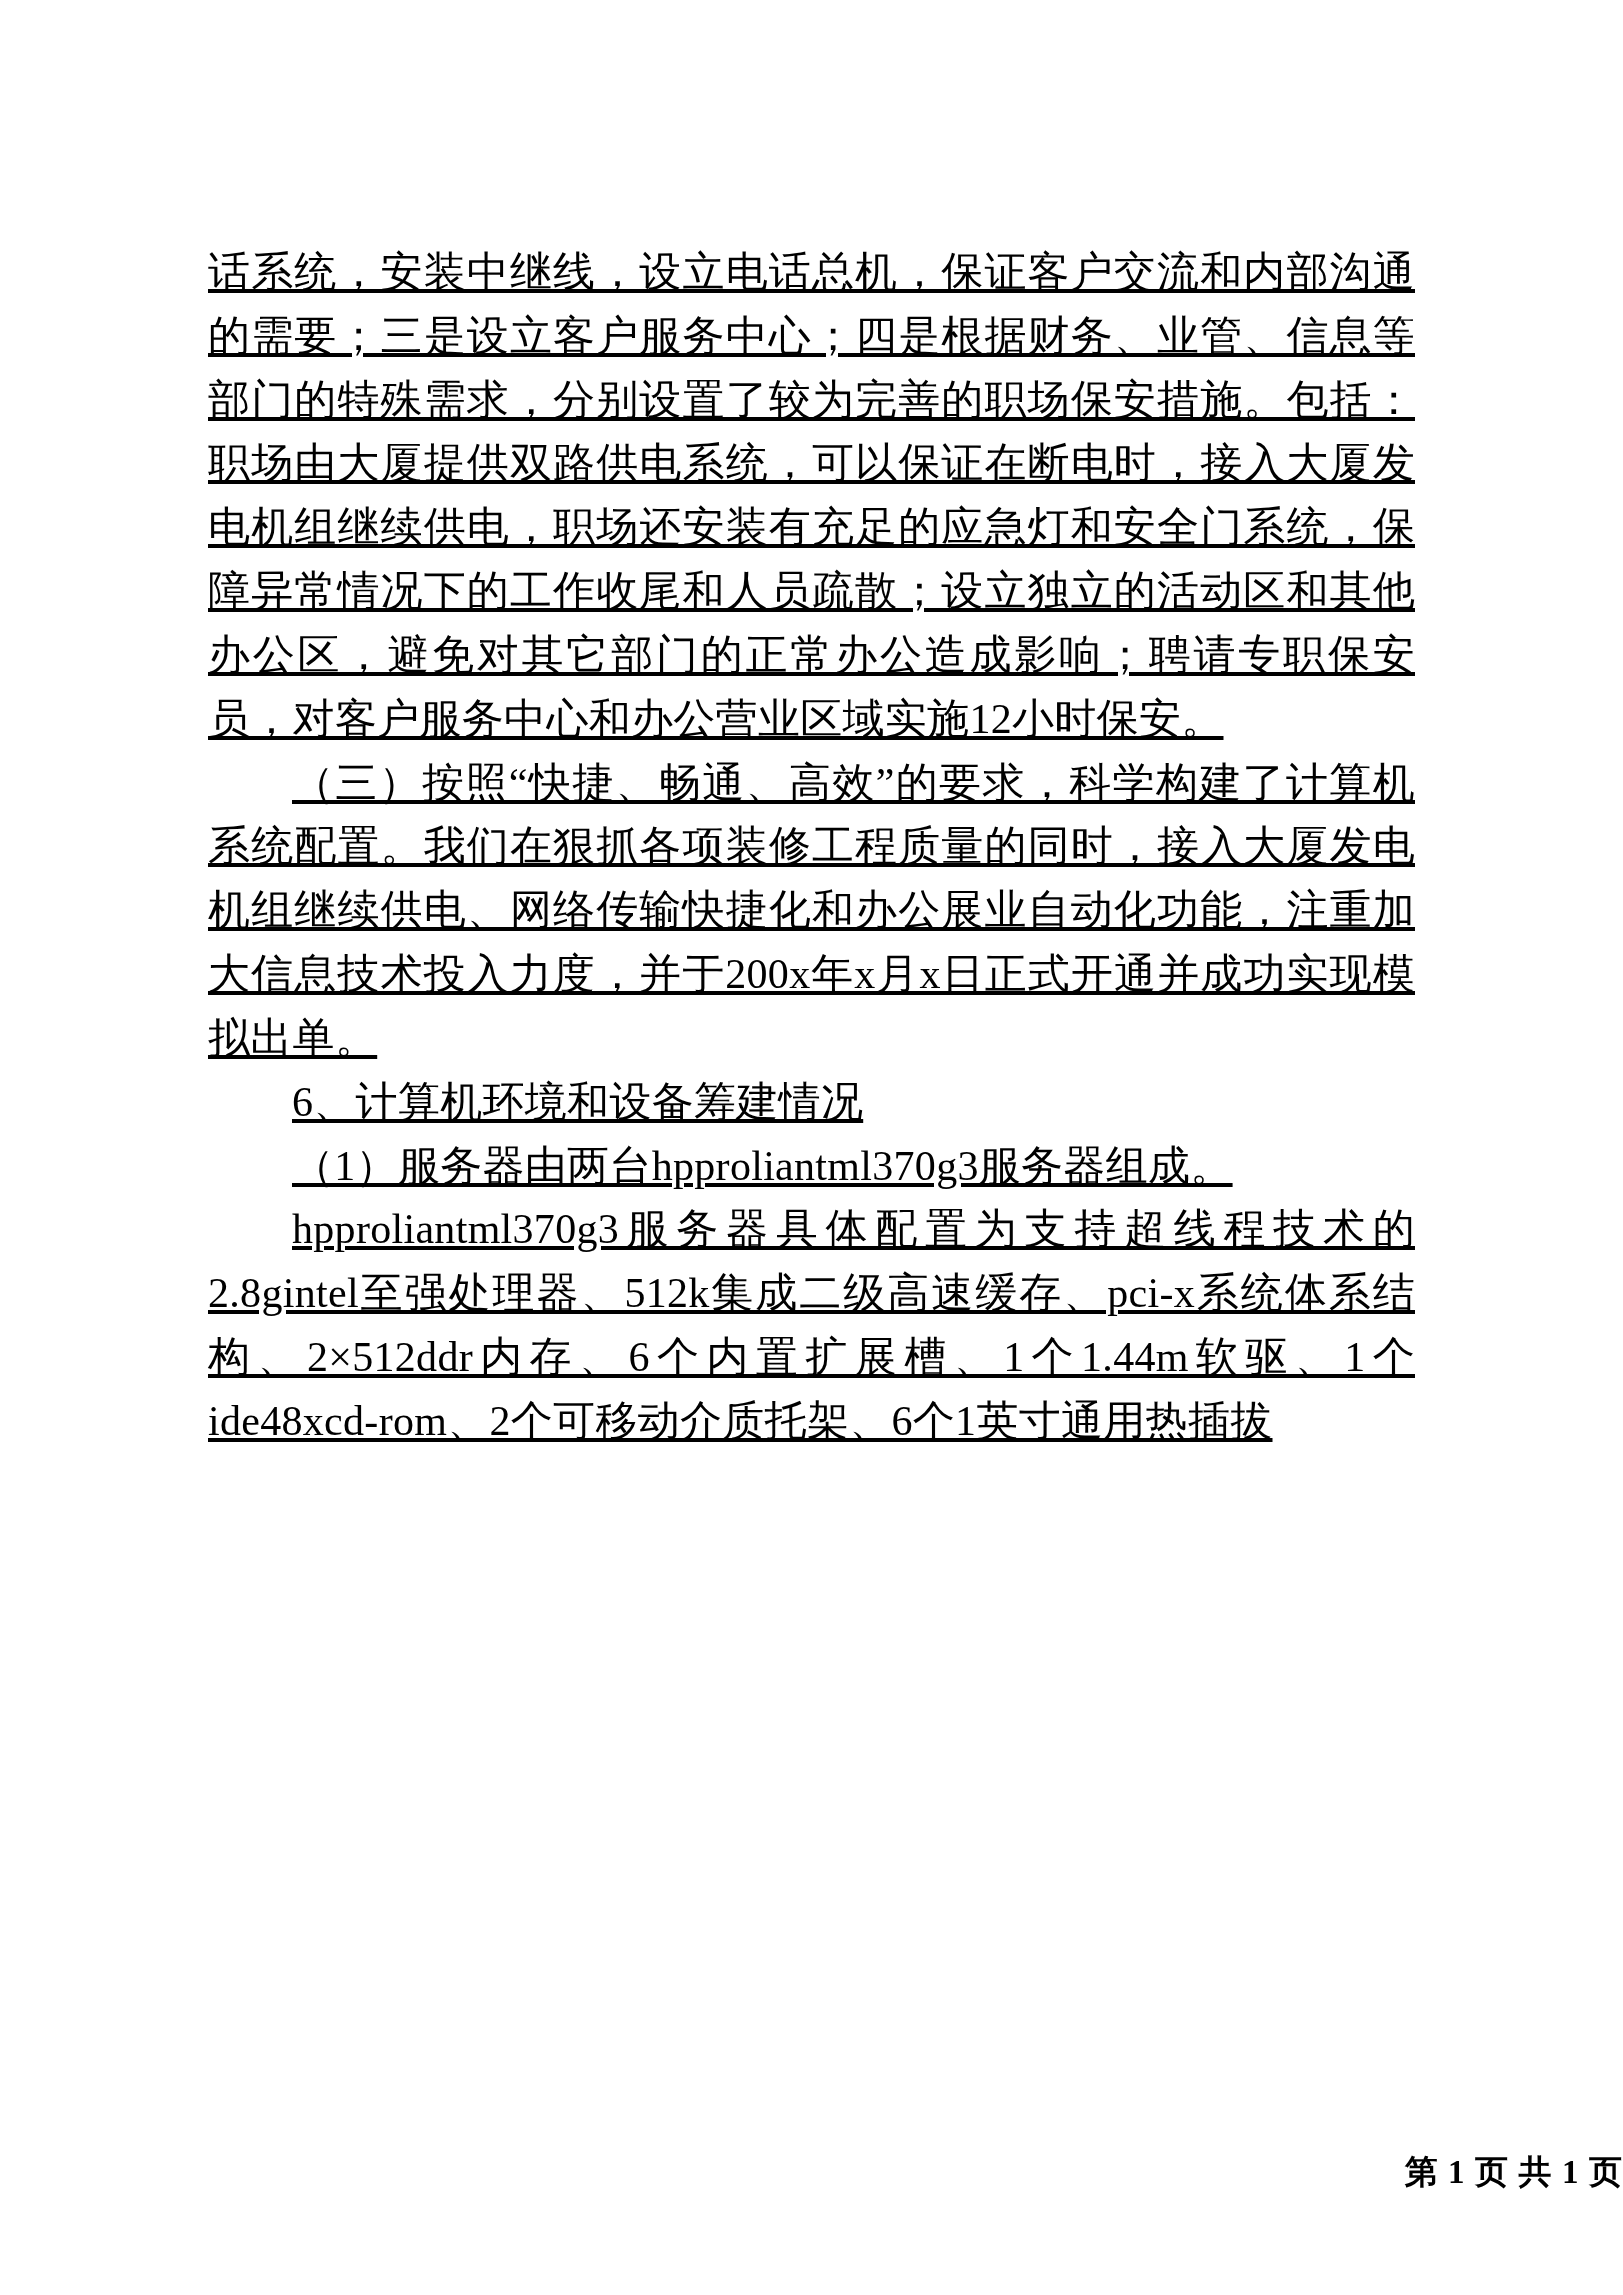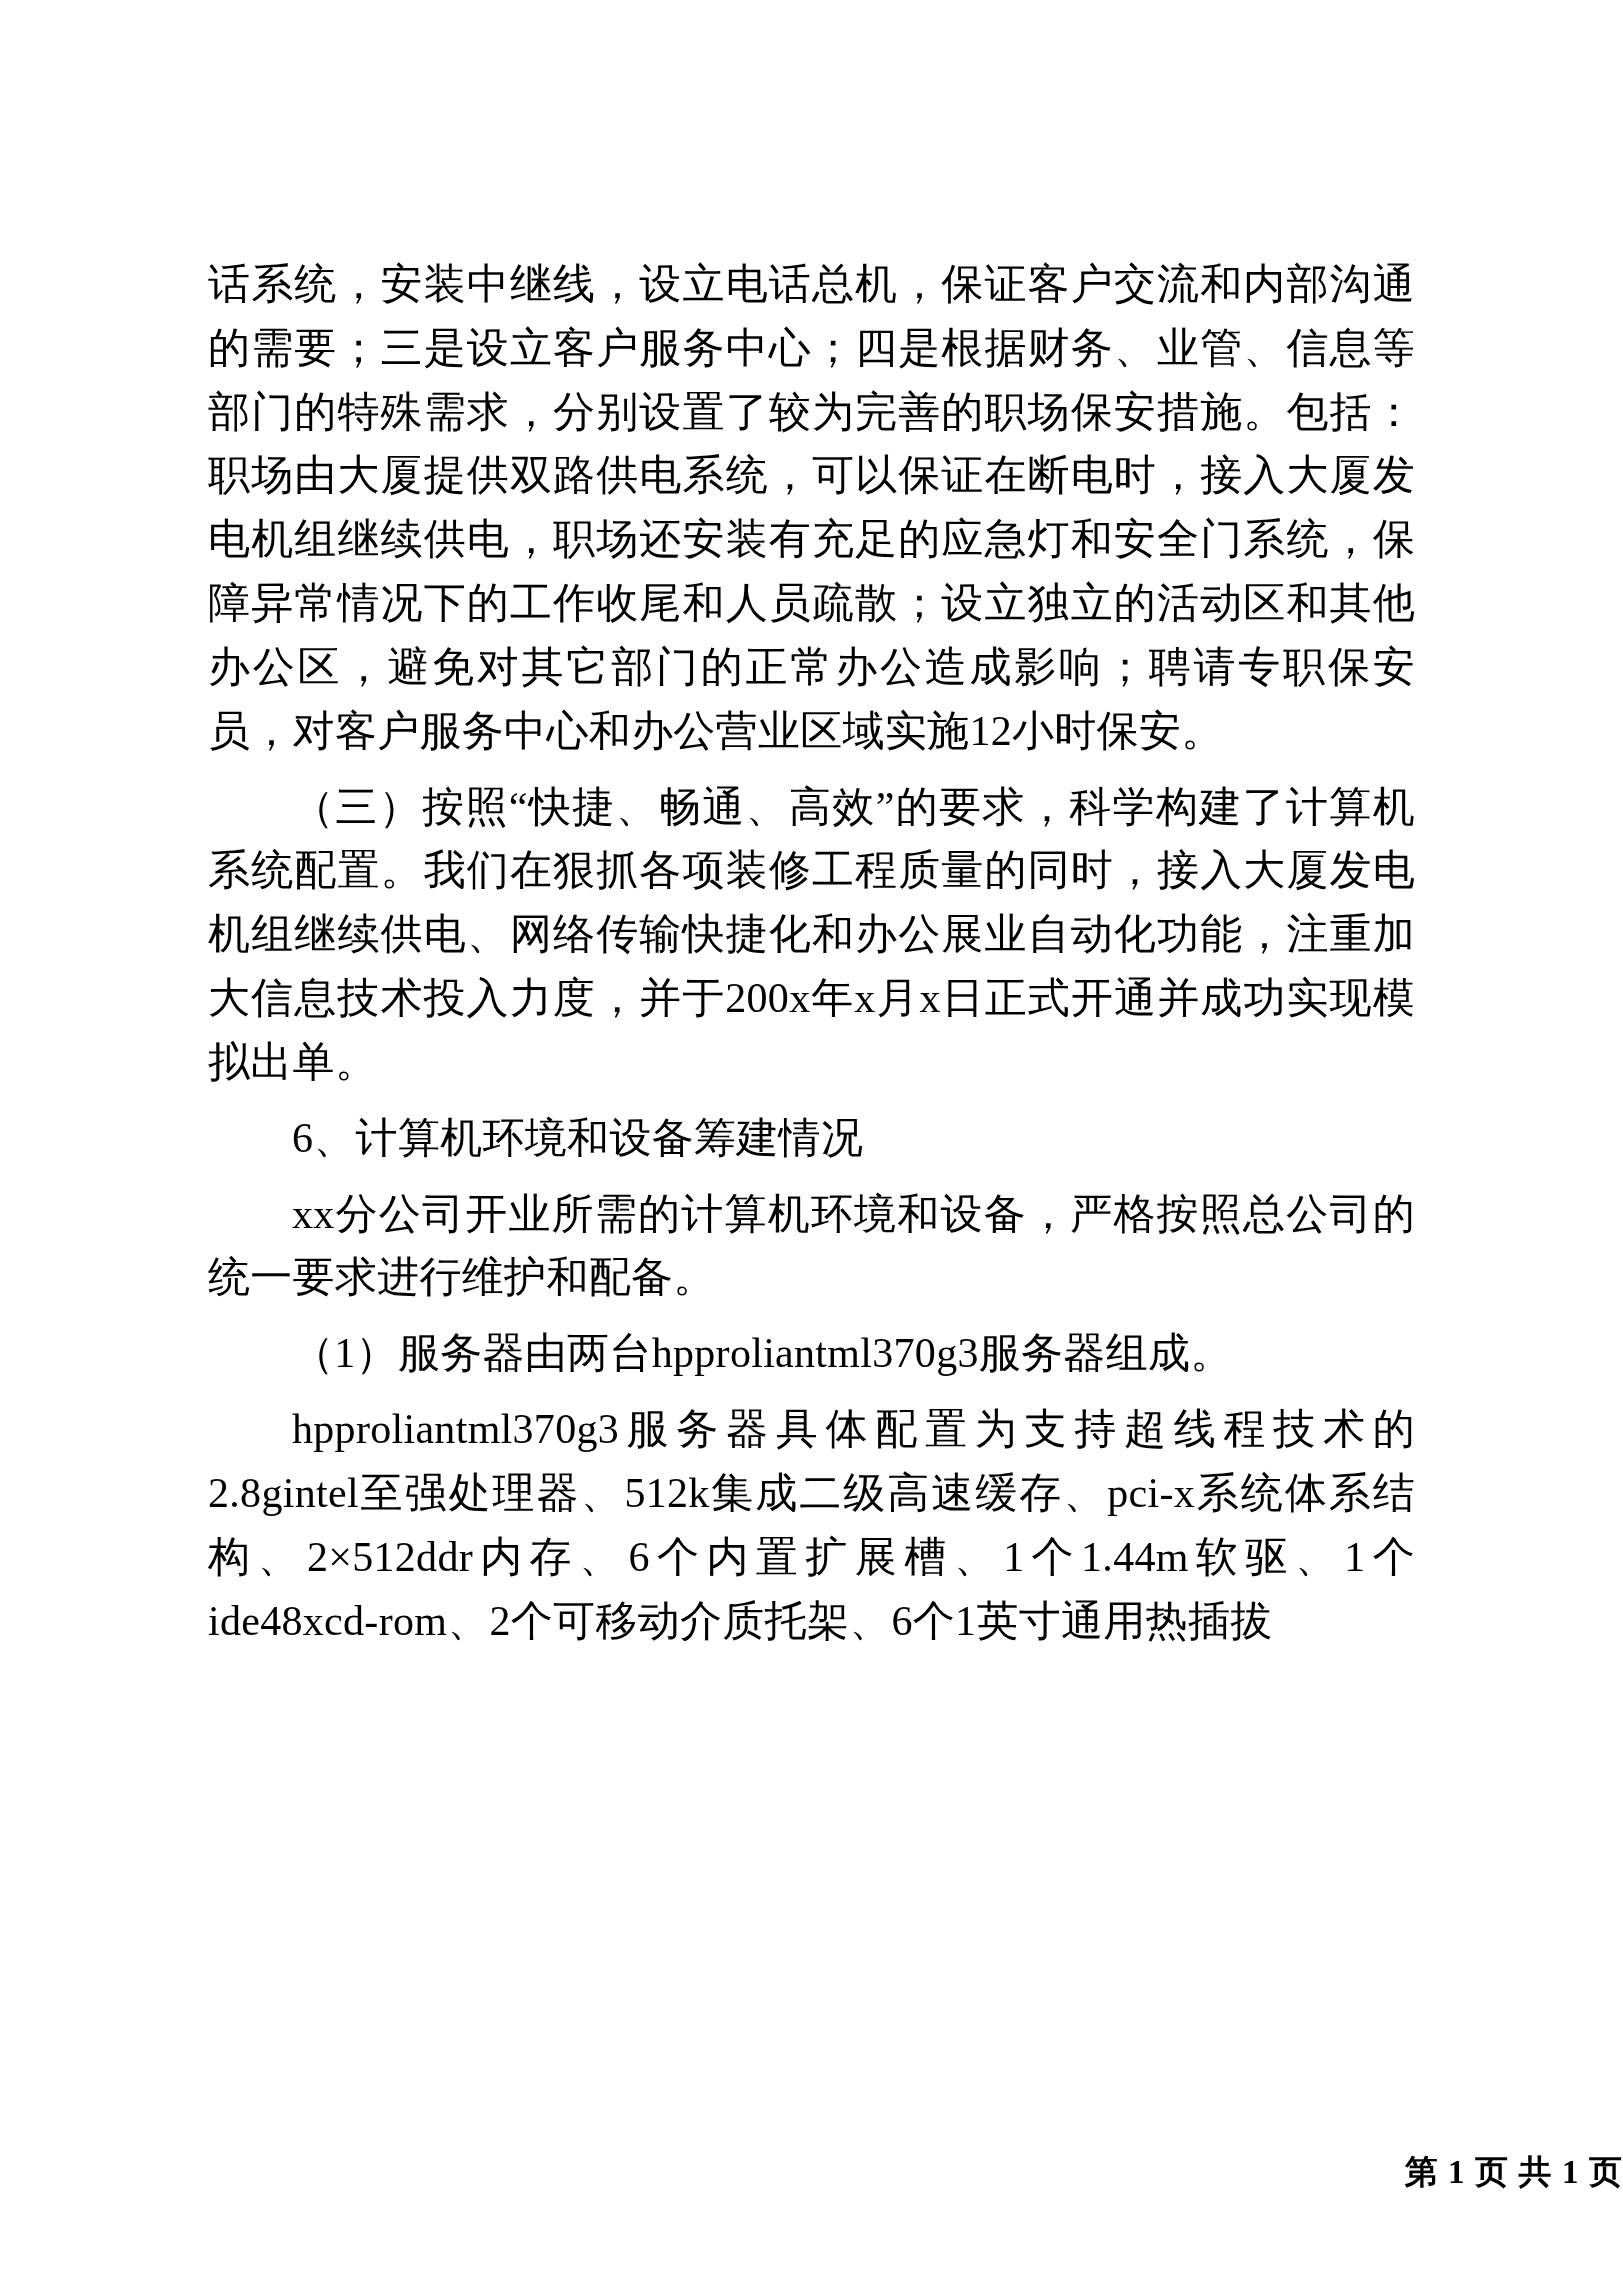--- a/index.html
+++ b/index.html
@@ -21,22 +21,23 @@
     overflow: hidden;
   }
   .doc-body {
     font-size: 42px;
     line-height: 1.52;
     letter-spacing: 0.3px;
     text-align: justify;
     text-justify: inter-ideograph;
   }
   .para {
-    margin: 12px 0 0 0;
+    margin: 0 0 0 0;
     text-indent: 0;
+    text-decoration: underline;
   }
   .para.indent {
     text-indent: 2em;
   }
   .footer {
     position: absolute;
     left: 8px;
     right: 0;
     bottom: 100px;
     text-align: right;
@@ -47,19 +48,18 @@
   }
 </style>
 </head>
 <body>
 
 <div class="page">
   <div class="doc-body">
     <p class="para">话系统，安装中继线，设立电话总机，保证客户交流和内部沟通的需要；三是设立客户服务中心；四是根据财务、业管、信息等部门的特殊需求，分别设置了较为完善的职场保安措施。包括：职场由大厦提供双路供电系统，可以保证在断电时，接入大厦发电机组继续供电，职场还安装有充足的应急灯和安全门系统，保障异常情况下的工作收尾和人员疏散；设立独立的活动区和其他办公区，避免对其它部门的正常办公造成影响；聘请专职保安员，对客户服务中心和办公营业区域实施12小时保安。</p>
     <p class="para indent">（三）按照“快捷、畅通、高效”的要求，科学构建了计算机系统配置。我们在狠抓各项装修工程质量的同时，接入大厦发电机组继续供电、网络传输快捷化和办公展业自动化功能，注重加大信息技术投入力度，并于200x年x月x日正式开通并成功实现模拟出单。</p>
     <p class="para indent">6、计算机环境和设备筹建情况</p>
-    <p class="para indent">xx分公司开业所需的计算机环境和设备，严格按照总公司的统一要求进行维护和配备。</p>
     <p class="para indent">（1）服务器由两台hpproliantml370g3服务器组成。</p>
     <p class="para indent">hpproliantml370g3服务器具体配置为支持超线程技术的2.8gintel至强处理器、512k集成二级高速缓存、pci-x系统体系结构、2×512ddr内存、6个内置扩展槽、1个1.44m软驱、1个ide48xcd-rom、2个可移动介质托架、6个1英寸通用热插拔</p>
   </div>
   <div class="footer">第 1 页 共 1 页</div>
 </div>
 
 
 </body></html>

